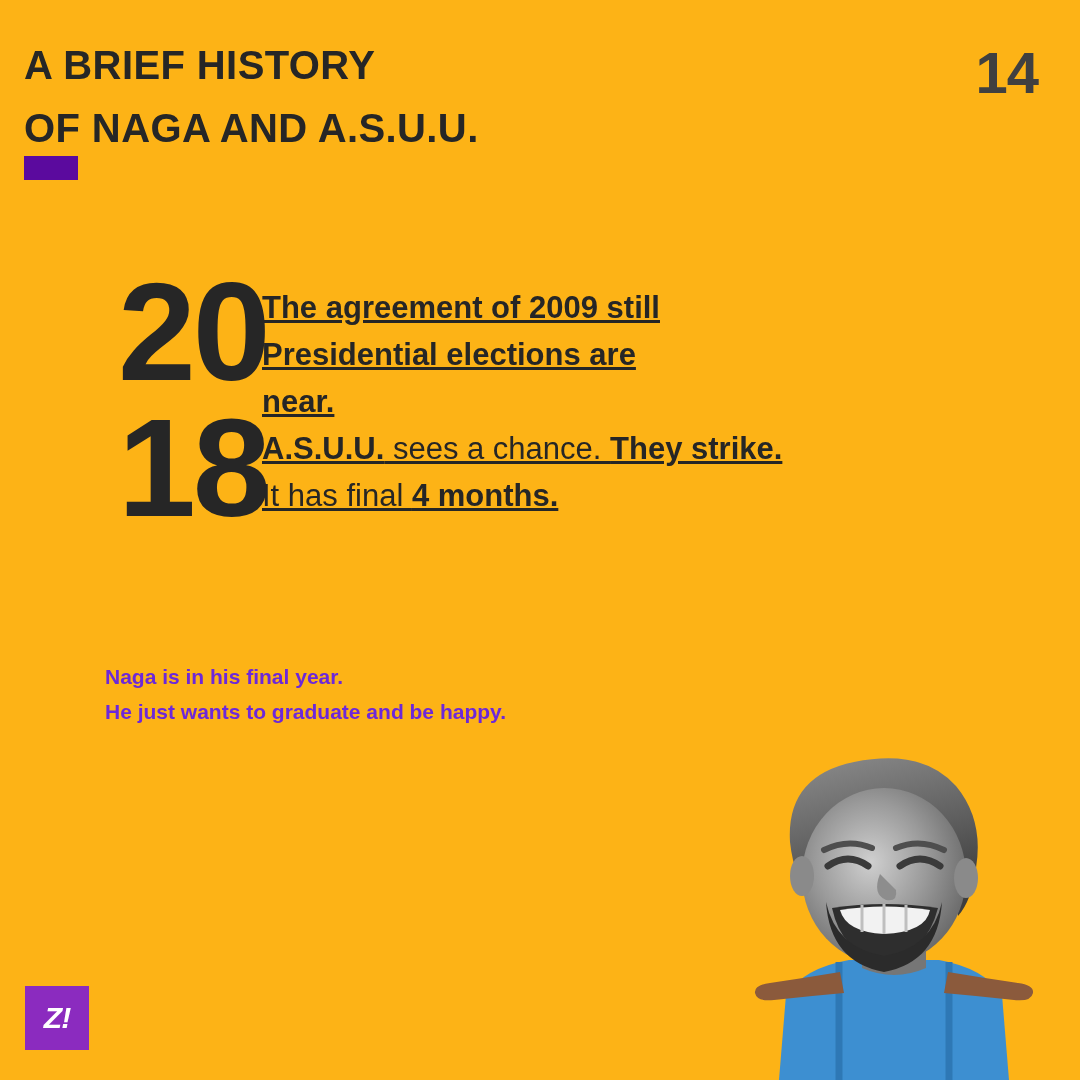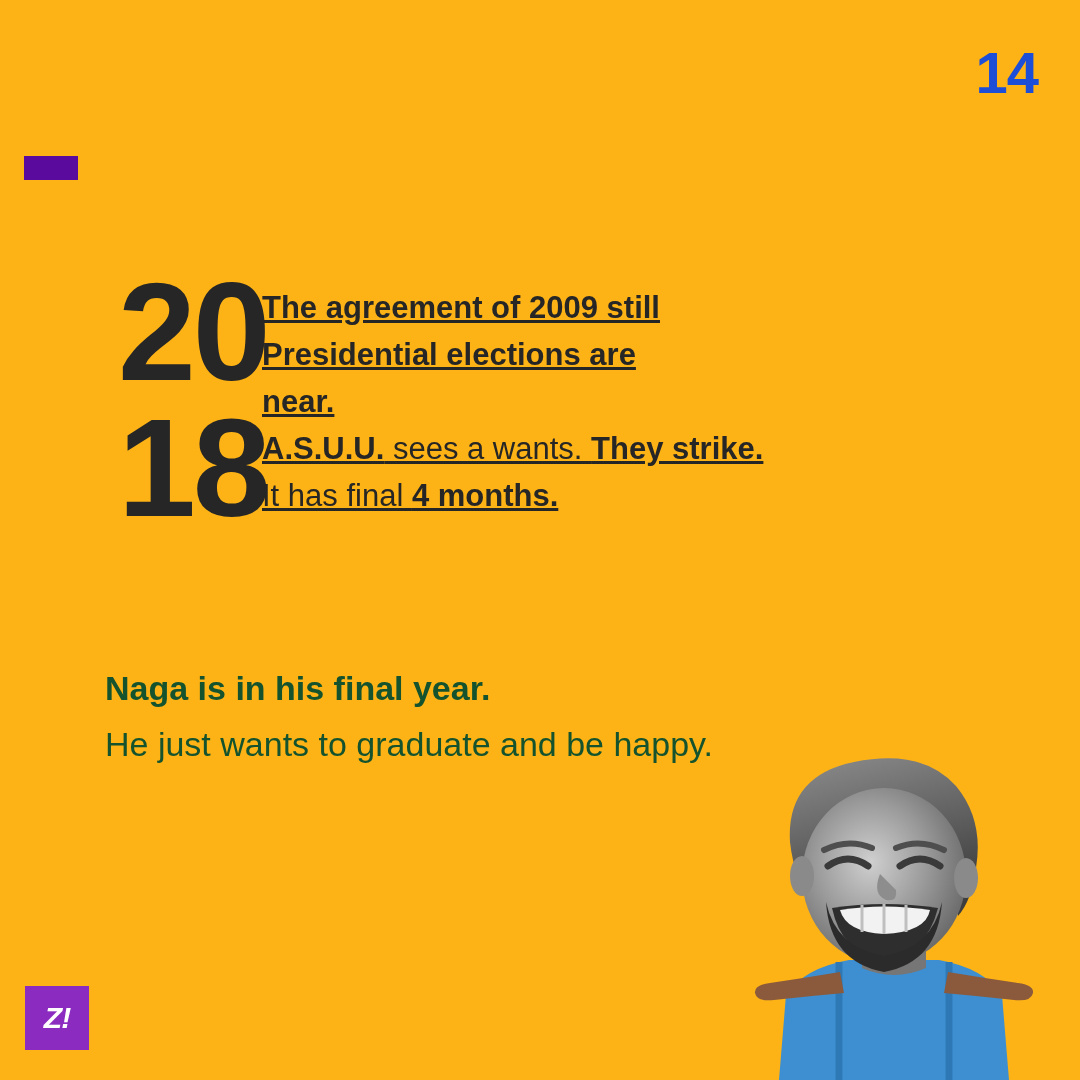--- a/index.html
+++ b/index.html
@@ -36,21 +36,21 @@
     position:absolute;
     left:24px; top:156px;
     width:54px; height:24px;
     background:#5B0A9E;
   }
   .page-number {
     position:absolute;
     right:42px; top:44px;
     font-size:58px;
     font-weight:bold;
-    color:#1d4ed8;
+    color:#404040;
     letter-spacing:-1px;
     line-height:1;
   }
 
   
   .entry {
     position:absolute;
     left:0; top:264px;
     width:1080px;
     display:flex;
@@ -82,26 +82,26 @@
   .entry-line.bold, .bold { font-weight:bold; }
   .entry-line.light, .light { font-weight:normal; }
 
   
   .closing {
     position:absolute;
     left:105px; top:660px;
     width:660px;
   }
   .closing-line {
-    font-size:34px;
-    color:#14532d;
+    font-size:21px;
+    color:#6d28d9;
     line-height:1.66;
   }
   .closing-line.bold { font-weight:bold; }
-  .closing-line.light { font-weight:normal; }
+  .closing-line.light { font-weight:bold; }
 
   
   .logo {
     position:absolute;
     left:25px; bottom:30px;
     width:64px; height:64px;
     background:#8B2BBF;
     display:flex;
     align-items:center;
     justify-content:center;
@@ -121,36 +121,40 @@
     right:36px; bottom:0;
     width:300px; height:330px;
   }
   .illustration svg { display:block; width:100%; height:100%; }
 </style>
 </head>
 <body>
 
 <div id="slide">
 
+  <div class="title-block">
+    <div class="title-line">A BRIEF HISTORY</div>
+    <div class="title-line">OF NAGA AND A.S.U.U.</div>
+  </div>
   <div class="title-rule"></div>
   <div class="page-number">14</div>
 
   <div class="entry">
 
     <div class="year">
       <div class="year-part">20</div>
       <div class="year-part">18</div>
     </div>
 
     <div class="entry-body">
       <div class="entry-line bold">The agreement of 2009 still</div>
       <div class="entry-line bold">Presidential elections are</div>
       <div class="entry-line bold">near.</div>
 
-      <div class="entry-line"><span class="bold">A.S.U.U.</span><span class="light"> sees a wants. </span><span class="bold">They strike.</span></div>
+      <div class="entry-line"><span class="bold">A.S.U.U.</span><span class="light"> sees a chance. </span><span class="bold">They strike.</span></div>
 
       <div class="entry-line"><span class="light">It has final </span><span class="bold">4 months.</span></div>
     </div>
   </div>
 
   <div class="closing">
     <div class="closing-line bold">Naga is in his final year.</div>
     <div class="closing-line light">He just wants to graduate and be happy.</div>
   </div>
 

